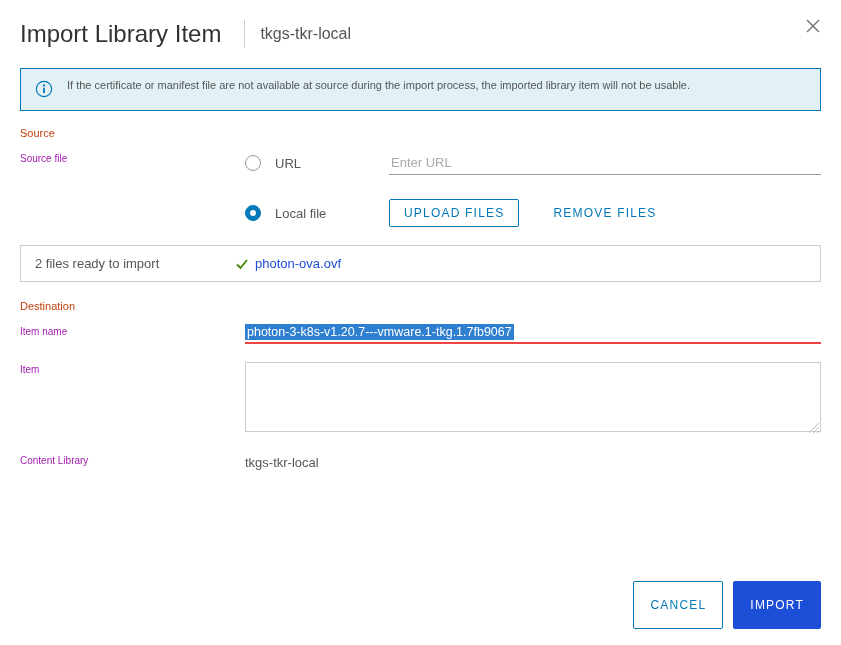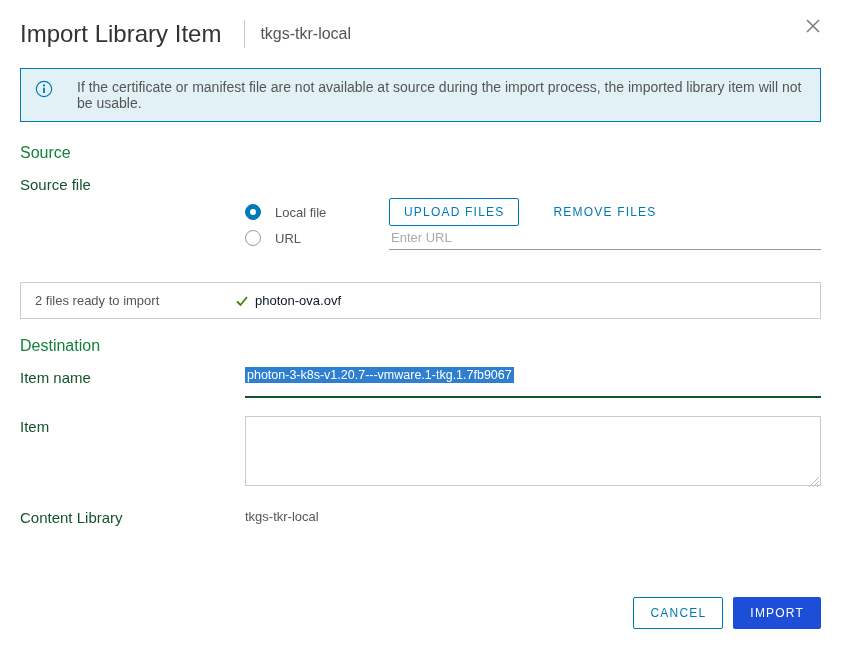--- a/index.html
+++ b/index.html
@@ -38,47 +38,47 @@
     color: #888;
   }
   .close-btn svg { width: 16px; height: 16px; }
 
   .info-banner {
     border: 1px solid #0079b8;
     background: #e1f1f6;
     padding: 10px 14px;
     display: flex;
     align-items: flex-start;
-    gap: 24px;
+    gap: 14px;
     color: #565656;
-    font-size: 14px;
-    margin-bottom: 22px;
+    font-size: 11px;
+    margin-bottom: 16px;
   }
   .info-banner .info-icon {
     flex-shrink: 0;
     margin-top: 1px;
   }
   .info-banner .info-icon svg { width: 18px; height: 18px; }
 
   .section-heading {
-    font-size: 16px;
-    color: #15803d;
+    font-size: 11px;
+    color: #c2410c;
     margin-bottom: 12px;
   }
 
   .form-row {
     display: flex;
     align-items: flex-start;
     margin-bottom: 18px;
   }
   .form-label {
     width: 225px;
     flex-shrink: 0;
-    font-size: 15px;
-    color: #14532d;
+    font-size: 10px;
+    color: #a21caf;
     padding-top: 2px;
   }
   .form-control { flex: 1; }
 
   .radio-row {
     display: flex;
     align-items: center;
     gap: 14px;
     margin-bottom: 14px;
   }
@@ -146,27 +146,27 @@
   }
 
   .file-details-box {
     border: 1px solid #ccc;
     padding: 10px 14px;
     display: flex;
     font-size: 13px;
   }
   .file-summary { min-width: 200px; color: #565656; }
   .file-list { display: flex; flex-direction: column; gap: 6px; }
-  .file-item { display: flex; align-items: flex-end; gap: 6px; color: #0f172a; }
+  .file-item { display: flex; align-items: flex-end; gap: 6px; color: #1d4ed8; }
   .check { color: #3c8500; }
   .check svg { width: 14px; height: 14px; display:block; }
   .item-name-wrap {
     position: relative;
-    border-bottom: 2px solid #14532d;
-    padding-bottom: 13px;
+    border-bottom: 2px solid #ef4444;
+    padding-bottom: 2px;
   }
   .item-name-value {
     background: #2f7fd0;
     color: #fff;
     font-size: 12.5px;
     padding: 1px 2px;
     display: inline-block;
   }
 
   .notes-area {
@@ -187,21 +187,21 @@
   }
   .resize-handle svg { width:14px; height:14px; }
 
   .footer {
     position: absolute;
     bottom: 16px;
     right: 20px;
     display: flex;
     gap: 10px;
   }
-  .footer .btn { padding: 8px 16px; }
+  .footer .btn { padding: 16px 16px; }
   .action-row {
     display: flex;
     align-items: center;
     gap: 30px;
   }
 </style>
 </head>
 <body>
 
 <div class="header">
@@ -224,32 +224,32 @@
       </svg>
   </span>
   <span>If the certificate or manifest file are not available at source during the import process, the imported library item will not be usable.</span>
 </div>
 
 <div class="section-heading">Source</div>
 
 <div class="form-row">
   <div class="form-label">Source file</div>
   <div class="form-control">
+    <div class="radio-row">
+      <span class="radio"></span>
+      <span class="radio-label">URL</span>
+      <input type="text" class="url-input" placeholder="Enter URL" style="">
+    </div>
     <div class="radio-row" style="margin-top:24px; margin-bottom:0;">
       <span class="radio selected"></span>
       <span class="radio-label">Local file</span>
       <div class="action-row">
         <button class="btn btn-outline">UPLOAD FILES</button>
         <button class="btn-link">REMOVE FILES</button>
       </div>
-    </div>
-    <div class="radio-row">
-      <span class="radio"></span>
-      <span class="radio-label">URL</span>
-      <input type="text" class="url-input" placeholder="Enter URL" style="">
     </div>
   </div>
 </div>
 
 <div class="form-row">
   <div class="form-control">
     <div class="file-details-box">
       <div class="file-summary">2 files ready to import</div>
       <div class="file-list">
         <div class="file-item">

